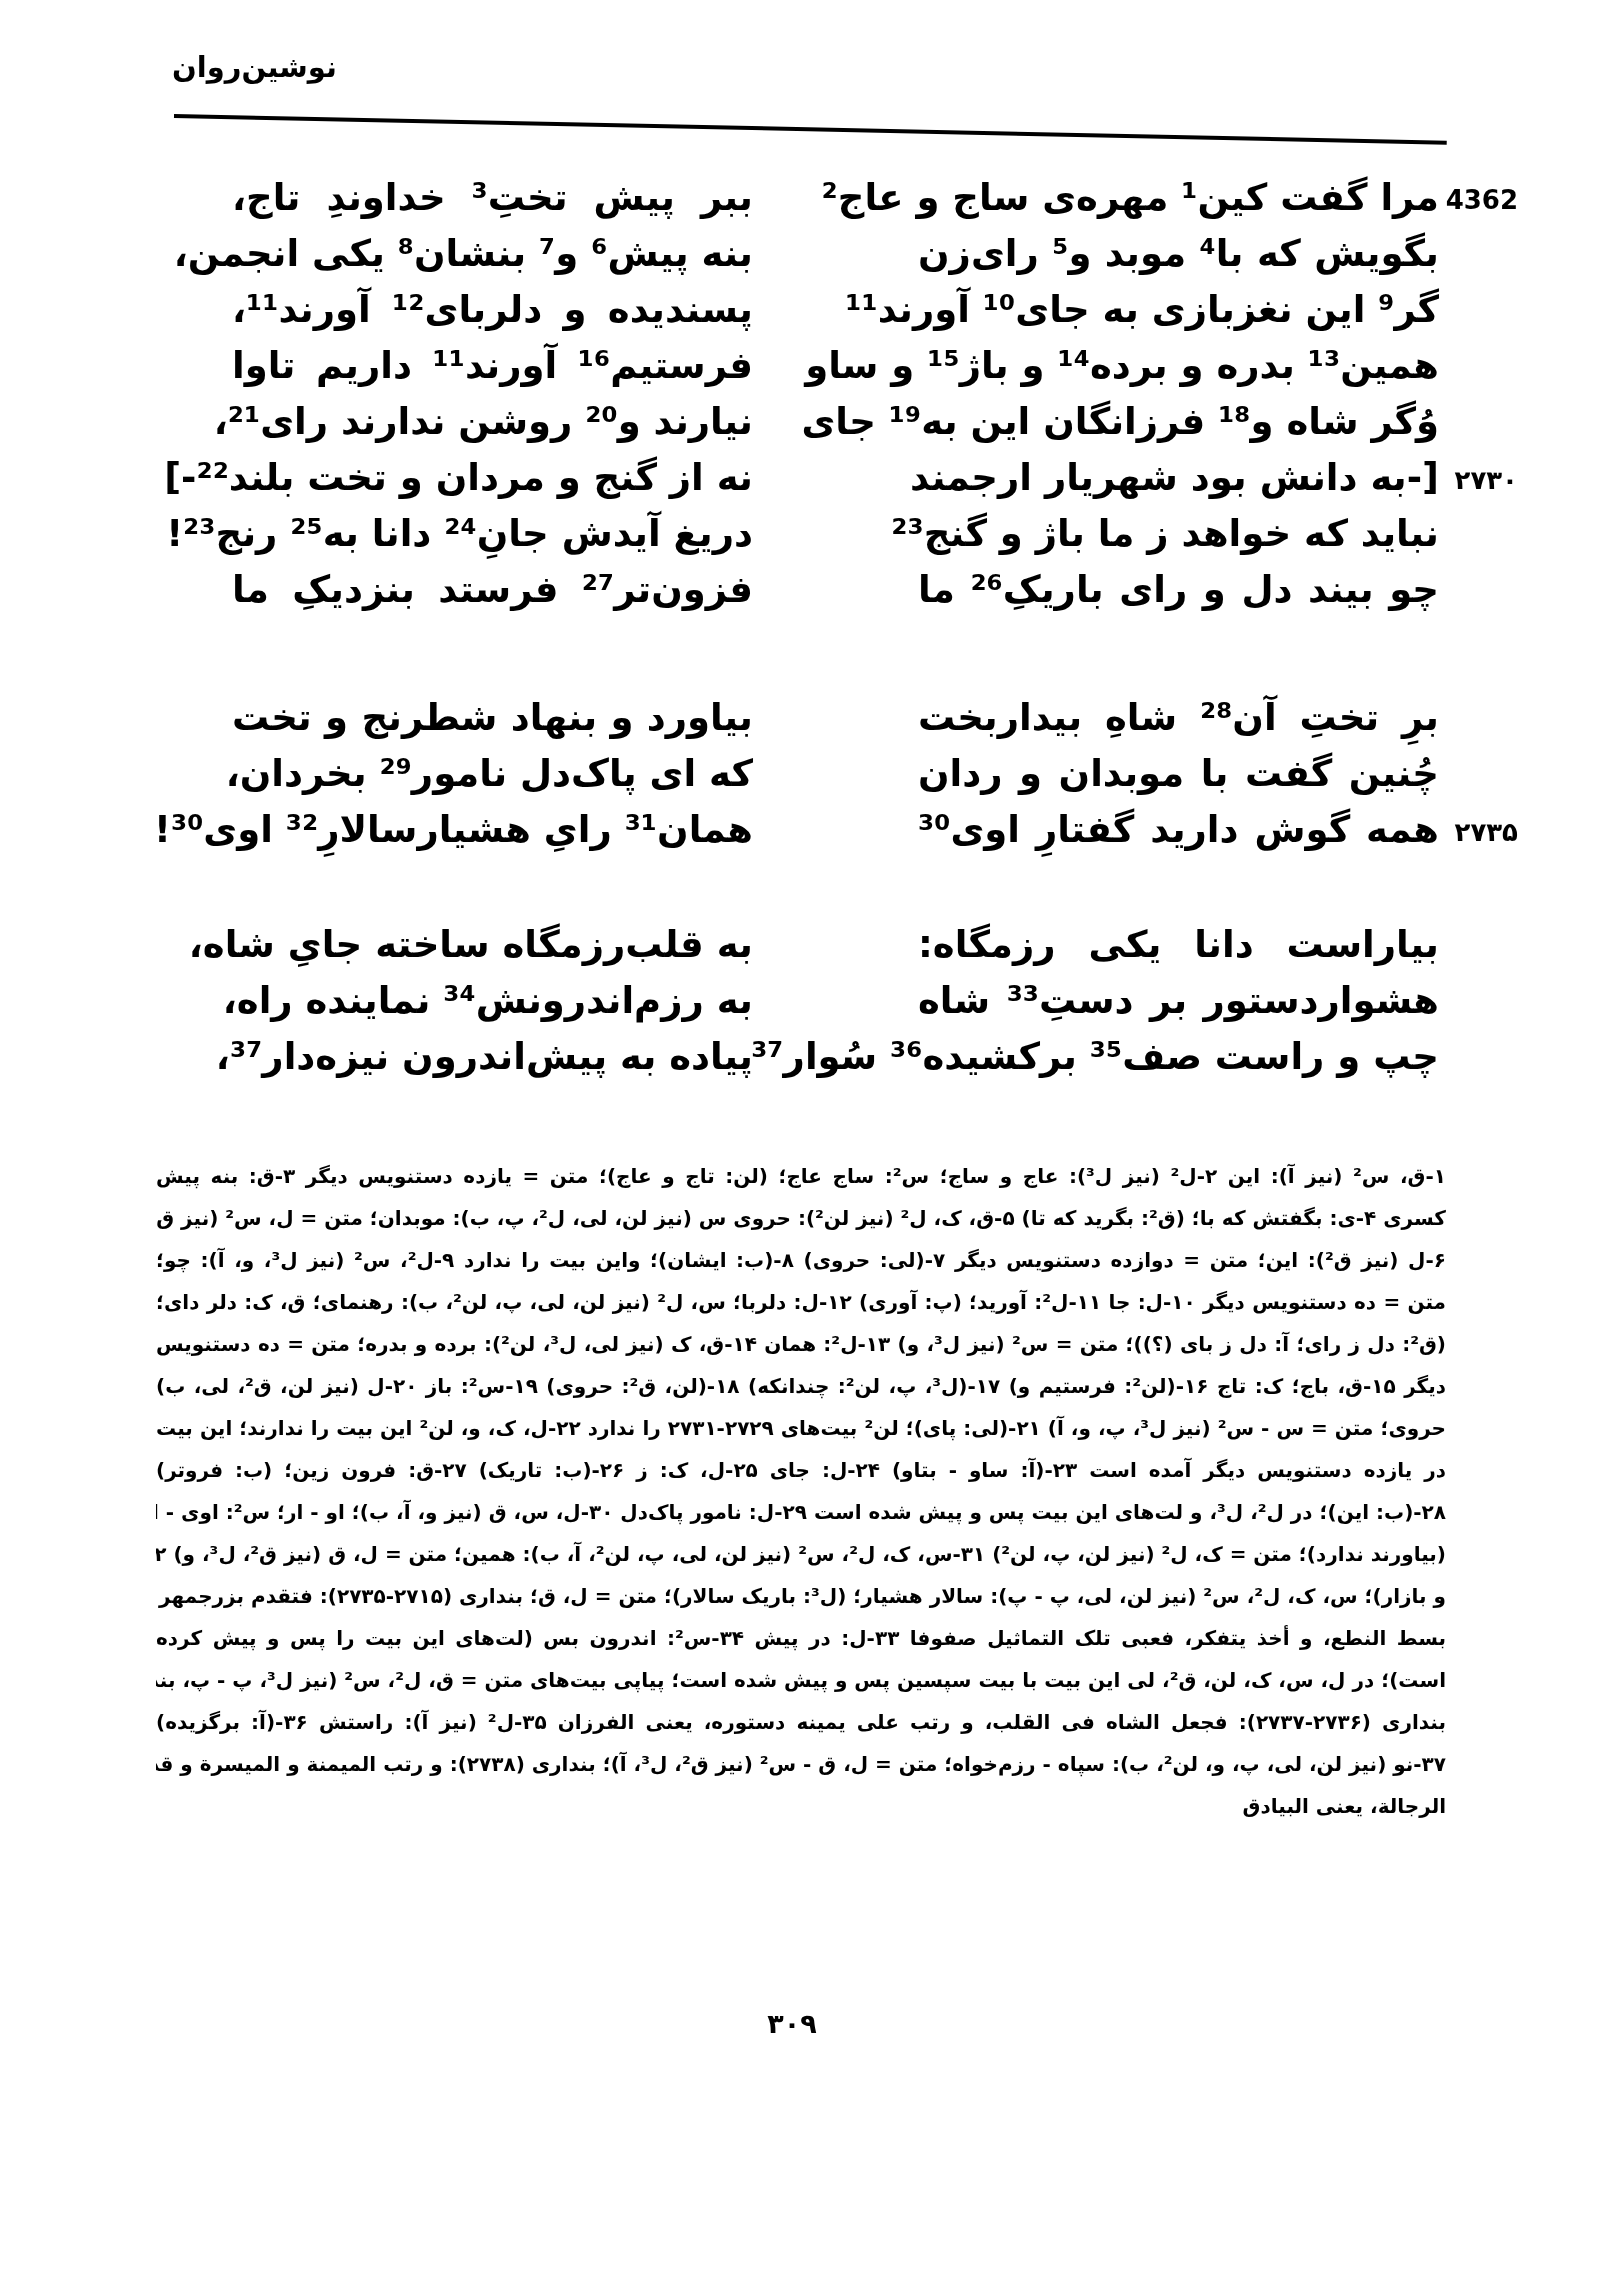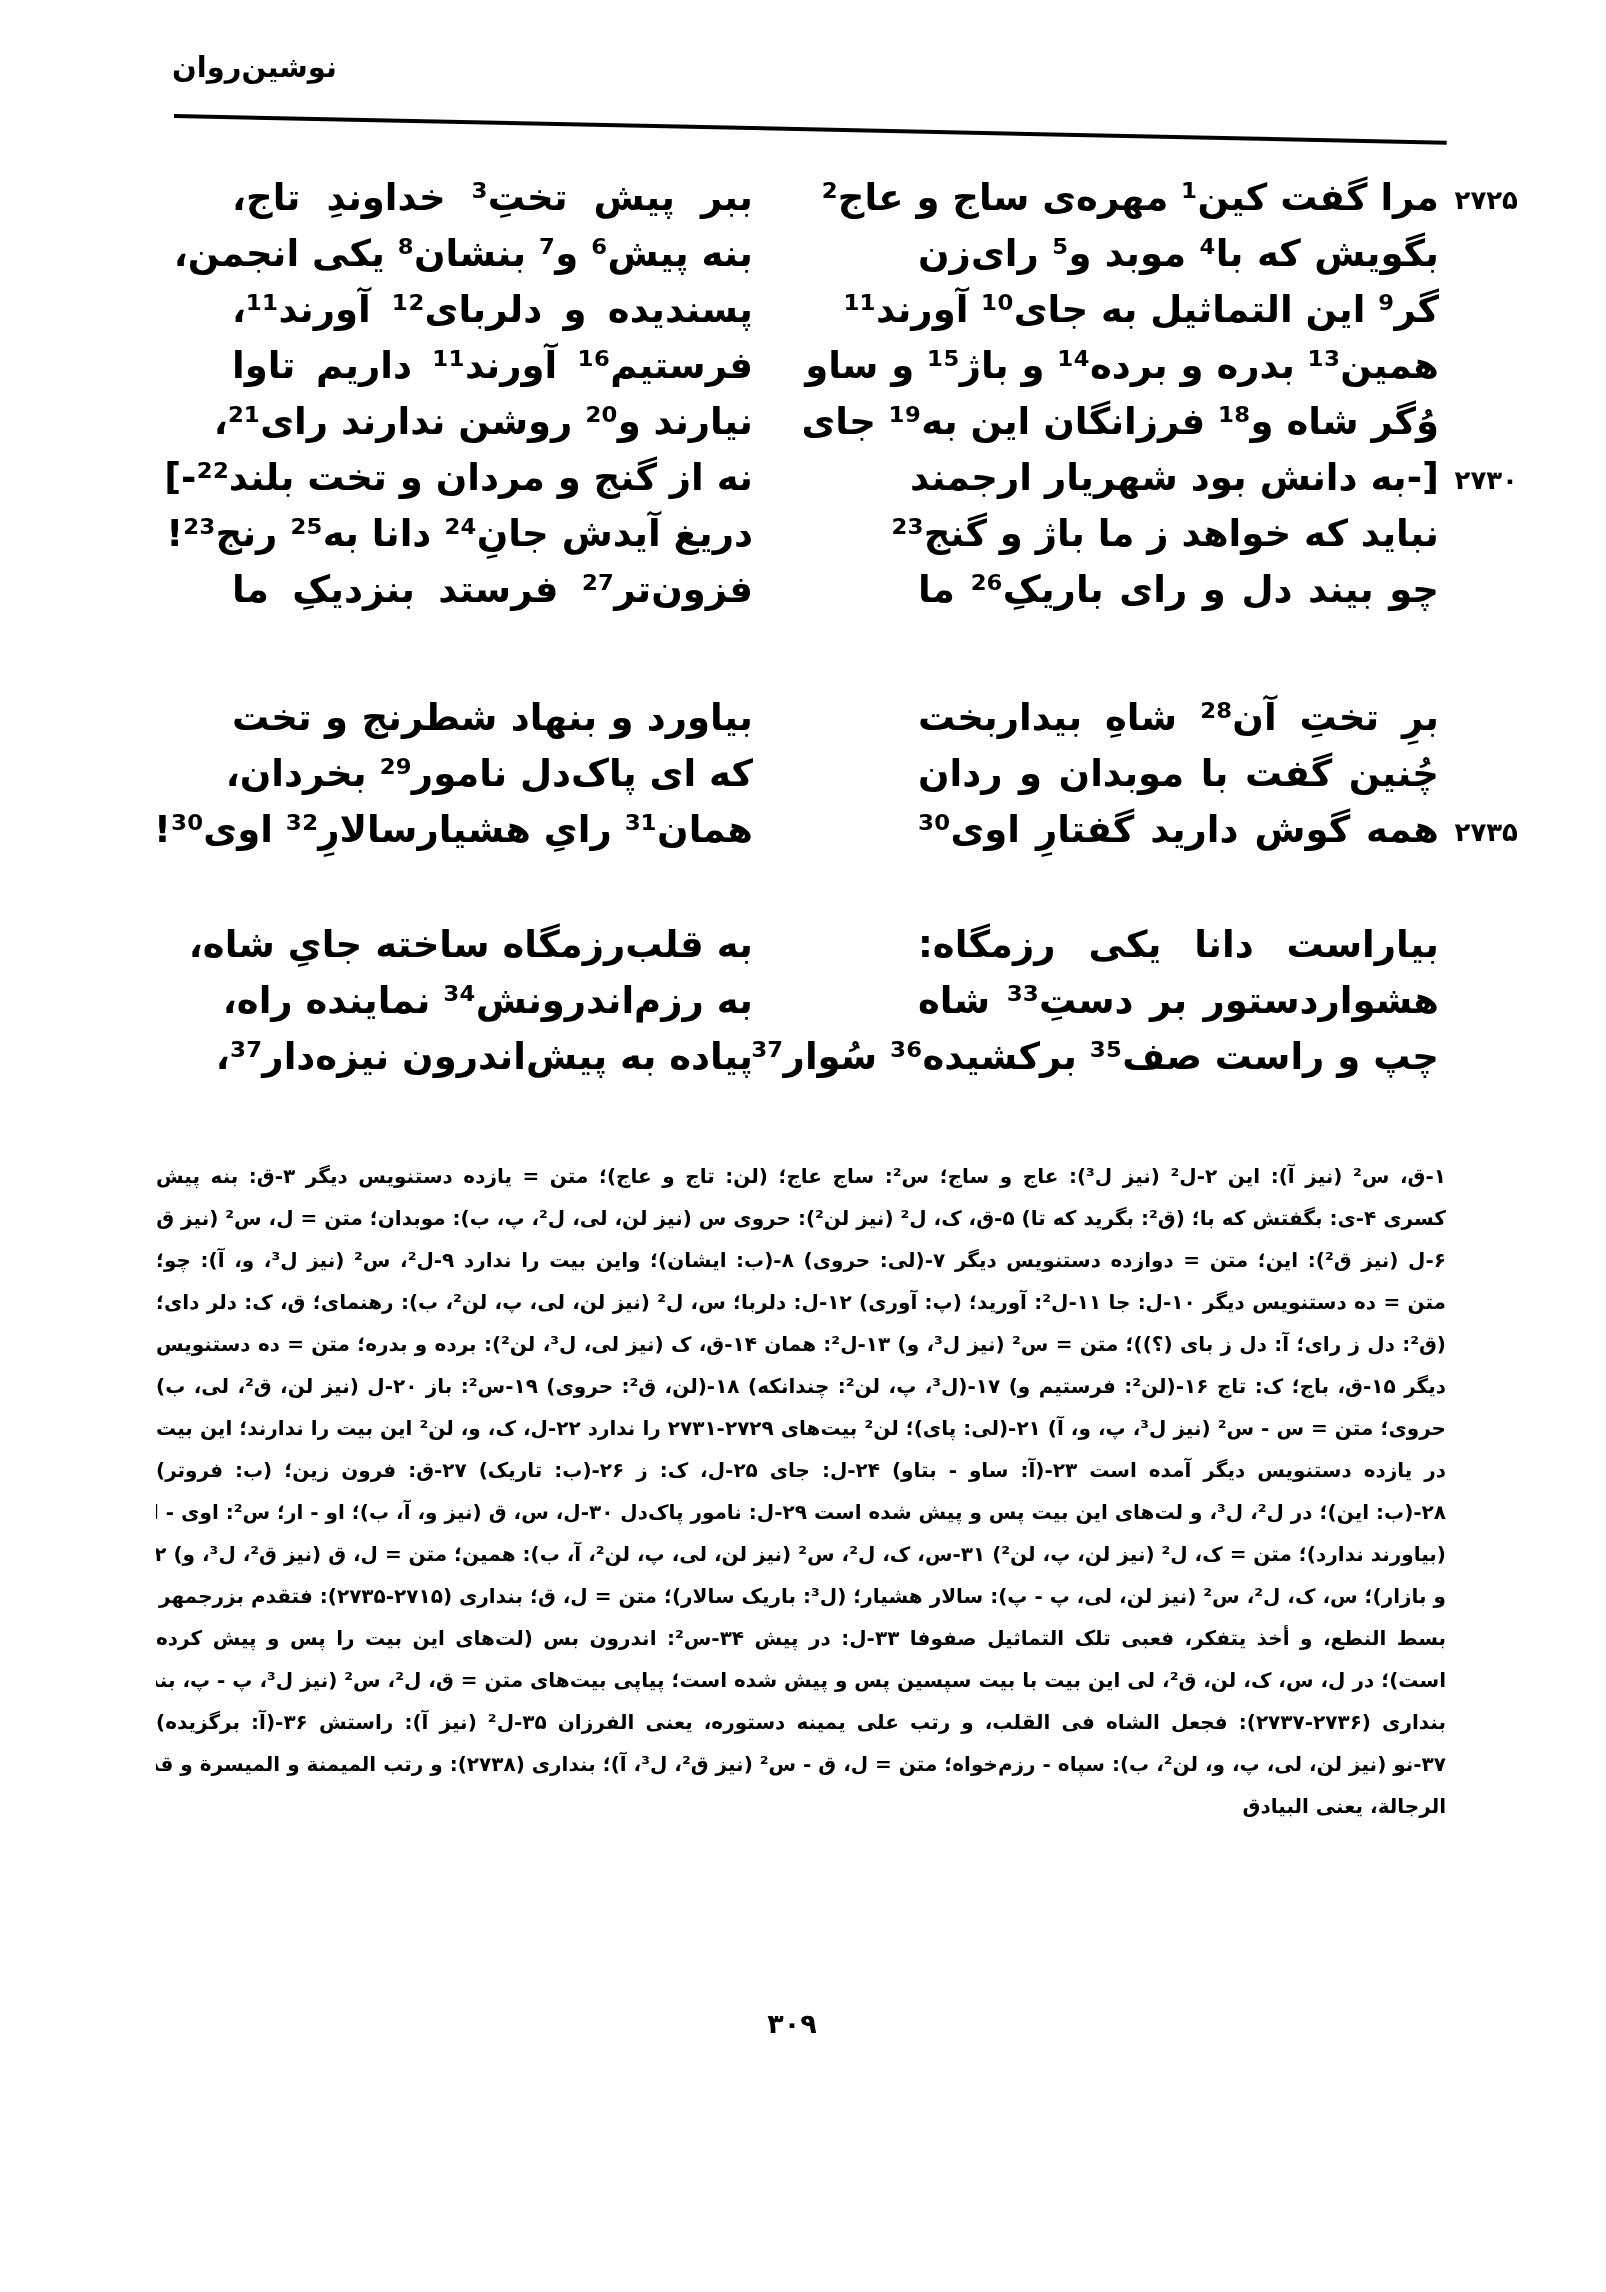--- a/index.html
+++ b/index.html
@@ -118,32 +118,32 @@
 
 <div class="page">
 
   <div class="running-head">نوشین‌روان</div>
   <div class="head-rule"></div>
 
   <div class="poem">
 
     <div class="stanza" style="top:170px;">
       <div class="couplet-row">
-        <span class="verse-num">۲۷۲۵</span>
+        <span class="verse-num">4362</span>
         <span class="hemistich first">مرا گفت کین¹ مهره‌ی ساج و عاج²</span>
         <span class="hemistich second">ببر پیش تختِ³ خداوندِ تاج،</span>
       </div>
       <div class="couplet-row">
         <span class="verse-num"></span>
         <span class="hemistich first">بگویش که با⁴ موبد و⁵ رای‌زن</span>
         <span class="hemistich second">بنه پیش⁶ و⁷ بنشان⁸ یکی انجمن،</span>
       </div>
       <div class="couplet-row">
         <span class="verse-num"></span>
-        <span class="hemistich first">گر⁹ این التماثیل به جای¹⁰ آورند¹¹</span>
+        <span class="hemistich first">گر⁹ این نغزبازی به جای¹⁰ آورند¹¹</span>
         <span class="hemistich second">پسندیده و دلربای¹² آورند¹¹،</span>
       </div>
       <div class="couplet-row">
         <span class="verse-num"></span>
         <span class="hemistich first">همین¹³ بدره و برده¹⁴ و باژ¹⁵ و ساو</span>
         <span class="hemistich second">فرستیم¹⁶ آورند¹¹ داریم تاوا</span>
       </div>
       <div class="couplet-row">
         <span class="verse-num"></span>
         <span class="hemistich first">وُگر شاه و¹⁸ فرزانگان این به¹⁹ جای</span>

